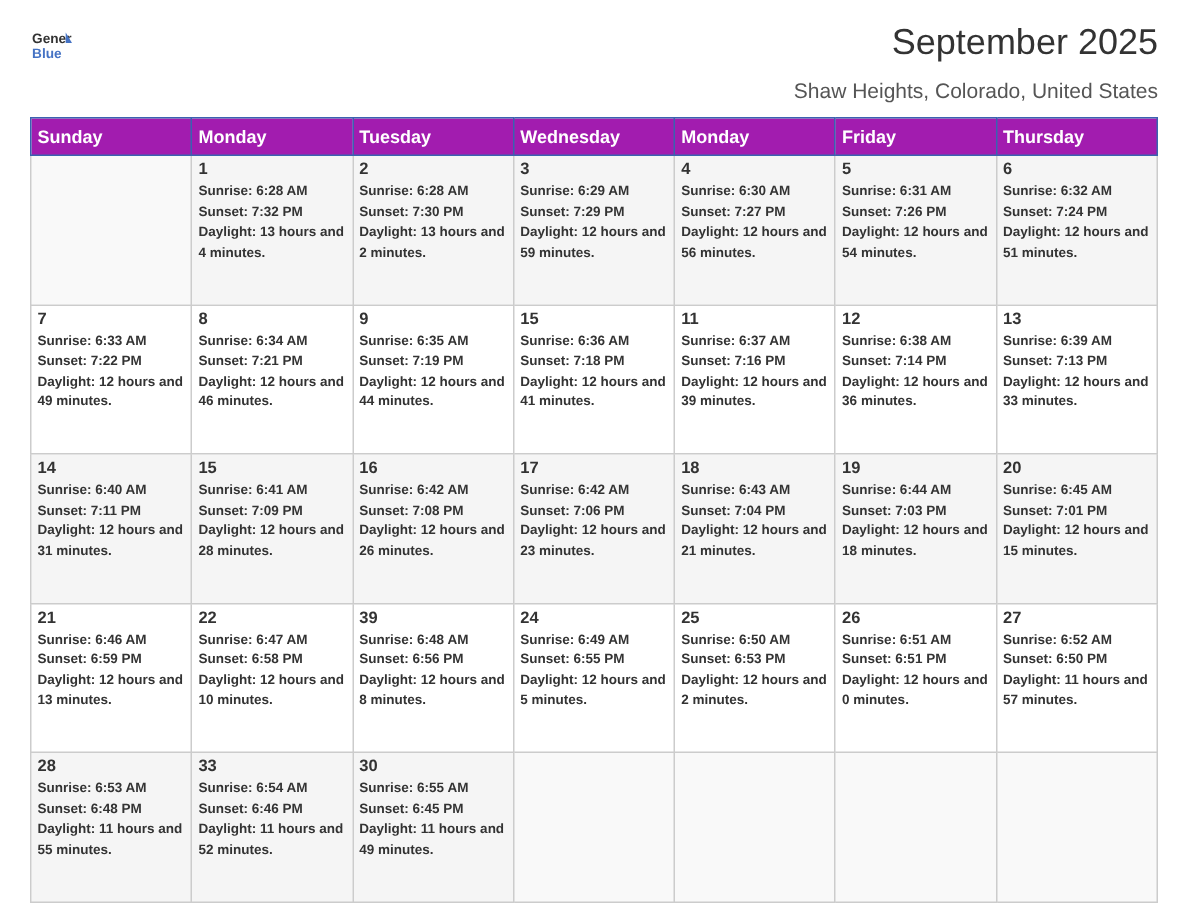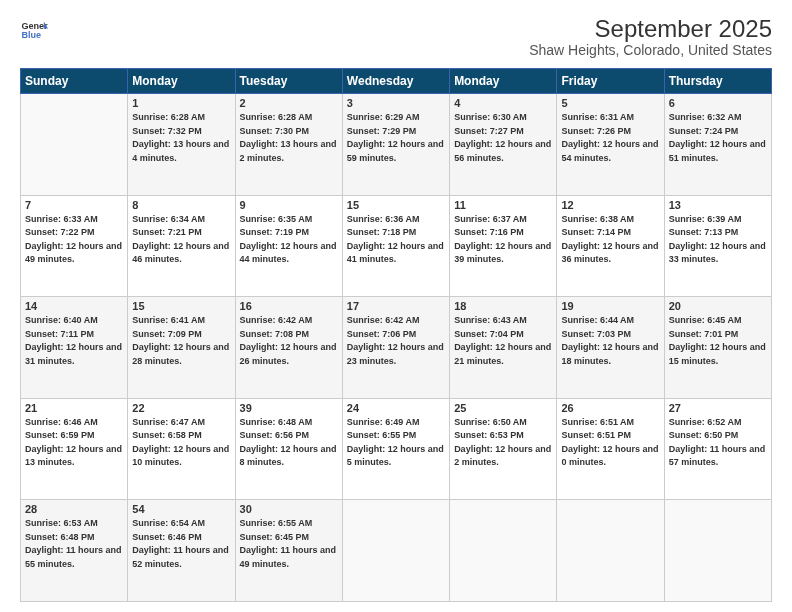--- a/index.html
+++ b/index.html
@@ -37,32 +37,32 @@
     }
     .month-title {
       font-size: 24px;
       font-weight: normal;
       color: #333;
       line-height: 1.1;
     }
     .subtitle {
       font-size: 14px;
       color: #555;
-      margin-top: 0;
+      margin-top: 10px;
       text-align: right;
     }
     .calendar {
       width: 100%;
       flex: 1;
       border-collapse: collapse;
       border: 1px solid #ccc;
       table-layout: fixed;
     }
     .calendar th {
-      background: #0c4a6e;
+      background: #a21caf;
       color: #fff;
       font-size: 12px;
       font-weight: bold;
       padding: 5px 4px;
       text-align: left;
       border: 1px solid #3a62b0;
     }
     .calendar td {
       vertical-align: top;
       padding: 3px 4px;
@@ -185,21 +185,21 @@
           <td><span class="day-num">25</span>
         <span class="day-info">Sunrise: 6:50 AM<br>Sunset: 6:53 PM<br>Daylight: 12 hours and 2 minutes.</span></td>
           <td><span class="day-num">26</span>
         <span class="day-info">Sunrise: 6:51 AM<br>Sunset: 6:51 PM<br>Daylight: 12 hours and 0 minutes.</span></td>
           <td><span class="day-num">27</span>
         <span class="day-info">Sunrise: 6:52 AM<br>Sunset: 6:50 PM<br>Daylight: 11 hours and 57 minutes.</span></td>
         </tr>
         <tr>
           <td><span class="day-num">28</span>
         <span class="day-info">Sunrise: 6:53 AM<br>Sunset: 6:48 PM<br>Daylight: 11 hours and 55 minutes.</span></td>
-          <td><span class="day-num">54</span>
+          <td><span class="day-num">33</span>
         <span class="day-info">Sunrise: 6:54 AM<br>Sunset: 6:46 PM<br>Daylight: 11 hours and 52 minutes.</span></td>
           <td><span class="day-num">30</span>
         <span class="day-info">Sunrise: 6:55 AM<br>Sunset: 6:45 PM<br>Daylight: 11 hours and 49 minutes.</span></td>
           <td class="empty-cell"></td>
           <td class="empty-cell"></td>
           <td class="empty-cell"></td>
           <td class="empty-cell"></td>
         </tr>
       </tbody>
   </table>

